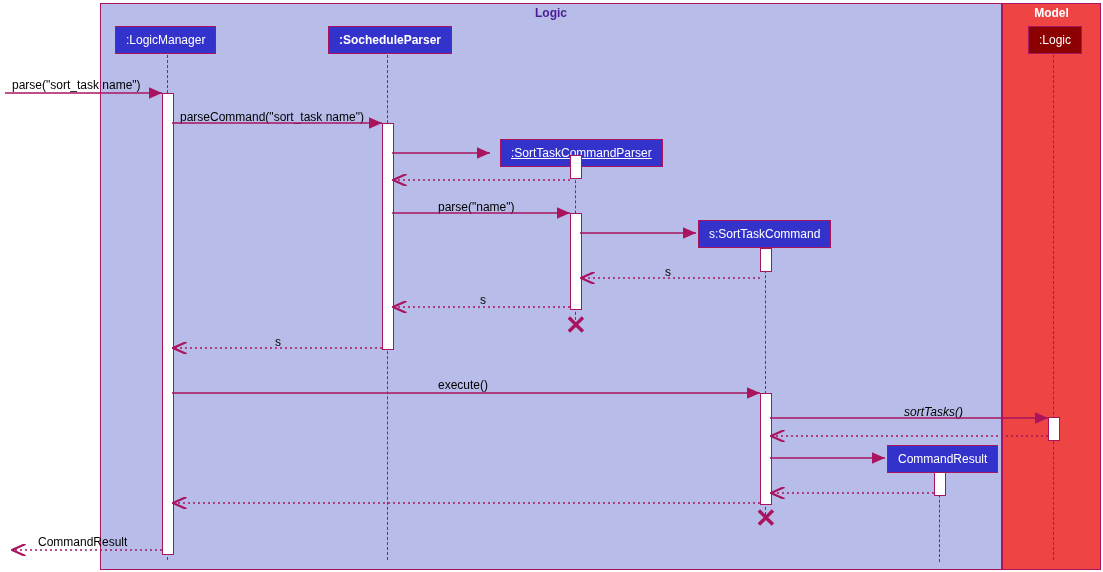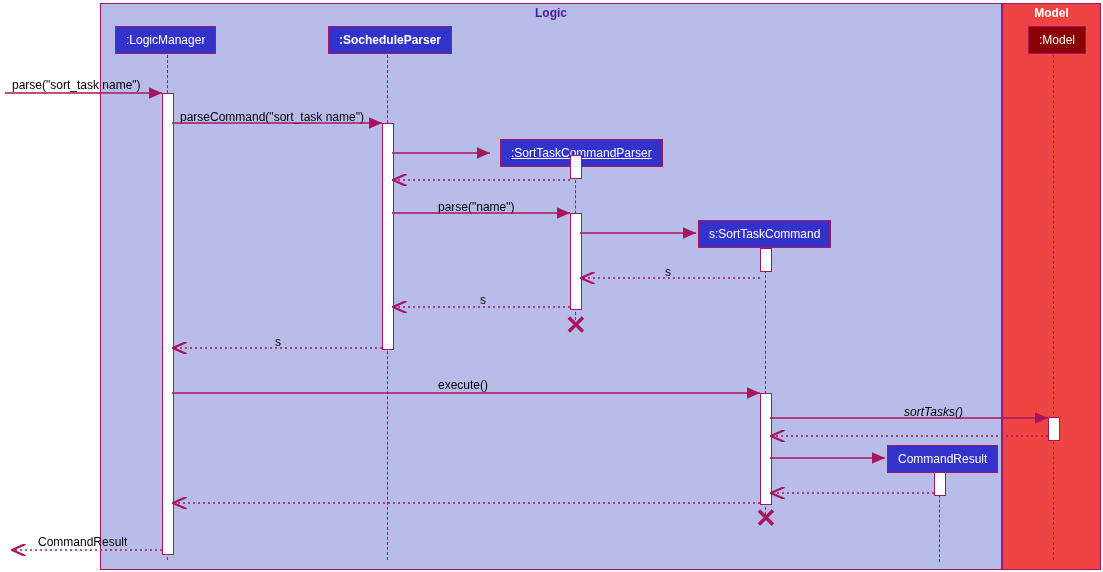--- a/index.html
+++ b/index.html
@@ -114,21 +114,21 @@
   <div class="lifeline" style="left:575px; top:170px; height:155px;"></div>
   <div class="lifeline" style="left:765px; top:250px; height:270px;"></div>
   <div class="lifeline" style="left:939px; top:475px; height:87px;"></div>
   <div class="lifeline" style="left:1053px; top:55px; height:505px;"></div>
 
   <div class="participant" style="left:115px; top:26px;">:LogicManager</div>
   <div class="participant" style="left:328px; top:26px;font-weight:bold;">:SocheduleParser</div>
   <div class="participant" style="left:500px; top:139px;text-decoration:underline;">:SortTaskCommandParser</div>
   <div class="participant" style="left:698px; top:220px;">s:SortTaskCommand</div>
   <div class="participant" style="left:887px; top:445px;">CommandResult</div>
-  <div class="participant dark" style="left:1028px; top:26px;">:Model</div>
+  <div class="participant dark" style="left:1028px; top:26px;">:Logic</div>
 
   <div class="activation" style="left:162px; top:93px; height:460px;"></div>
   <div class="activation" style="left:382px; top:123px; height:225px;"></div>
   <div class="activation" style="left:570px; top:155px; height:22px;"></div>
   <div class="activation" style="left:570px; top:213px; height:95px;"></div>
   <div class="activation" style="left:760px; top:248px; height:22px;"></div>
   <div class="activation" style="left:760px; top:393px; height:110px;"></div>
   <div class="activation" style="left:934px; top:472px; height:22px;"></div>
   <div class="activation" style="left:1048px; top:417px; height:22px;"></div>
 

